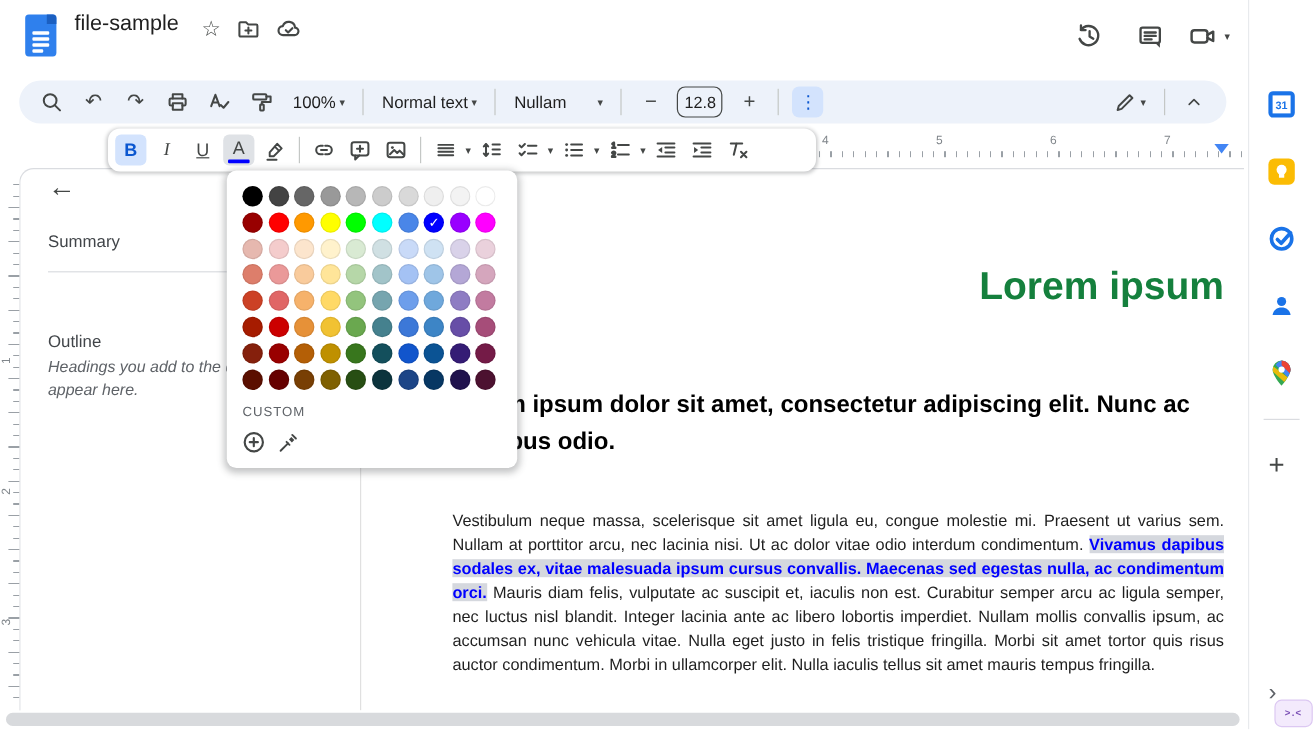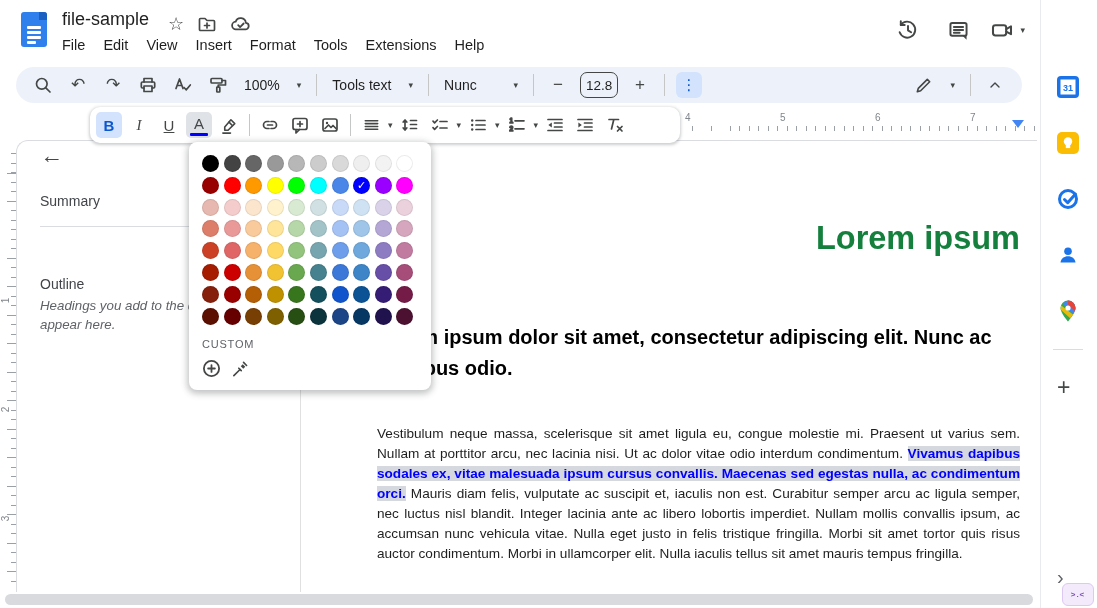--- a/index.html
+++ b/index.html
@@ -30,21 +30,21 @@
   .avatar .blur{width:100%;height:100%;background:
       radial-gradient(circle at 65% 45%, #e4cf35 0 30%, #a89a2e 55%, #55523d 85%);
       filter:blur(4px);}
 
   
   .toolbar{left:16px;top:67px;width:1006px;height:36px;background:#edf2fa;border-radius:24px;
            display:flex;align-items:center;padding:0 14px;box-sizing:border-box;gap:9px;font-size:14px;}
   .tb-btn{width:26px;height:26px;display:flex;align-items:center;justify-content:center;border-radius:4px;flex:0 0 auto;}
   .tb-glyph{font-size:17px;color:#444746;line-height:18px;}
   .tb-div{width:1px;height:22px;background:#c4c7c5;flex:0 0 auto;margin:0 2px;}
-  .tb-text{display:flex;align-items:center;gap:17px;color:#1f1f1f;flex:0 0 auto;padding:0 4px;}
+  .tb-text{display:flex;align-items:center;gap:3px;color:#1f1f1f;flex:0 0 auto;padding:0 4px;}
   .font-size-box{width:36px;height:24px;border:1.5px solid #444746;border-radius:7px;
                  display:flex;align-items:center;justify-content:center;font-size:13.5px;}
   .more-btn{width:26px;height:26px;background:#d3e3fd;border-radius:6px;display:flex;align-items:center;justify-content:center;
             font-size:15px;color:#0b57d0;}
   .tb-spacer{flex:1 1 auto;}
 
   
   .h-ruler{left:655px;top:112px;width:380px;height:19px;z-index:1;background:
      repeating-linear-gradient(to right, transparent 0 8.5px, #9aa0a6 8.5px 9.5px) 0 100%/100% 5px no-repeat;}
   .hnum{position:absolute;top:0;font-size:10px;color:#80868b;}
@@ -132,30 +132,20 @@
           <path d="M10 9v5M7.5 11.5h5"></path>
         </svg>
     </span>
     <span>
       <svg class="ic" width="21" height="21" viewBox="0 0 20 20">
           <path d="M5.8 15.5a3.6 3.6 0 0 1-.4-7.2 5 5 0 0 1 9.7 1.2 3 3 0 0 1-.6 6z"></path>
           <path d="M7.8 11.6l1.8 1.8 3.4-3.4"></path>
         </svg>
     </span>
   </div>
-  <div class="abs menu-bar">
-      <span class="menu-item">File</span>
-      <span class="menu-item">Edit</span>
-      <span class="menu-item">View</span>
-      <span class="menu-item">Insert</span>
-      <span class="menu-item">Format</span>
-      <span class="menu-item">Tools</span>
-      <span class="menu-item">Extensions</span>
-      <span class="menu-item">Help</span>
-    </div>
 
   <div class="abs hdr-right">
     <div class="hdr-btn">
       <svg class="ic" width="24" height="24" viewBox="0 0 21 21">
           <path d="M4.2 6a7 7 0 1 1-1 6.5"></path>
           <path d="M4.2 2.8v3.4h3.4"></path>
           <path d="M10.5 7v3.8l2.7 1.7"></path>
         </svg>
     </div>
     <div class="hdr-btn">
@@ -209,26 +199,26 @@
           <path d="M14 5.5h3.5v4.5H10.2V12"></path>
           <rect x="8.8" y="12" width="3" height="5" rx=".5"></rect>
         </svg>
     </div>
     <div class="tb-text">
       <span>100%</span>
         <span class="caret">▾</span>
     </div>
     <div class="tb-div"></div>
     <div class="tb-text">
-      <span>Tools text</span>
+      <span>Normal text</span>
         <span class="caret">▾</span>
     </div>
     <div class="tb-div"></div>
     <div class="tb-text" style="min-width:74px;">
-      <span>Nunc</span>
+      <span>Nullam</span>
         <span class="caret" style="margin-left:auto;">▾</span>
     </div>
     <div class="tb-div"></div>
     <div class="tb-btn">
         <span class="tb-glyph">−</span>
       </div>
     <div class="font-size-box">12.8</div>
     <div class="tb-btn">
         <span class="tb-glyph">+</span>
       </div>

